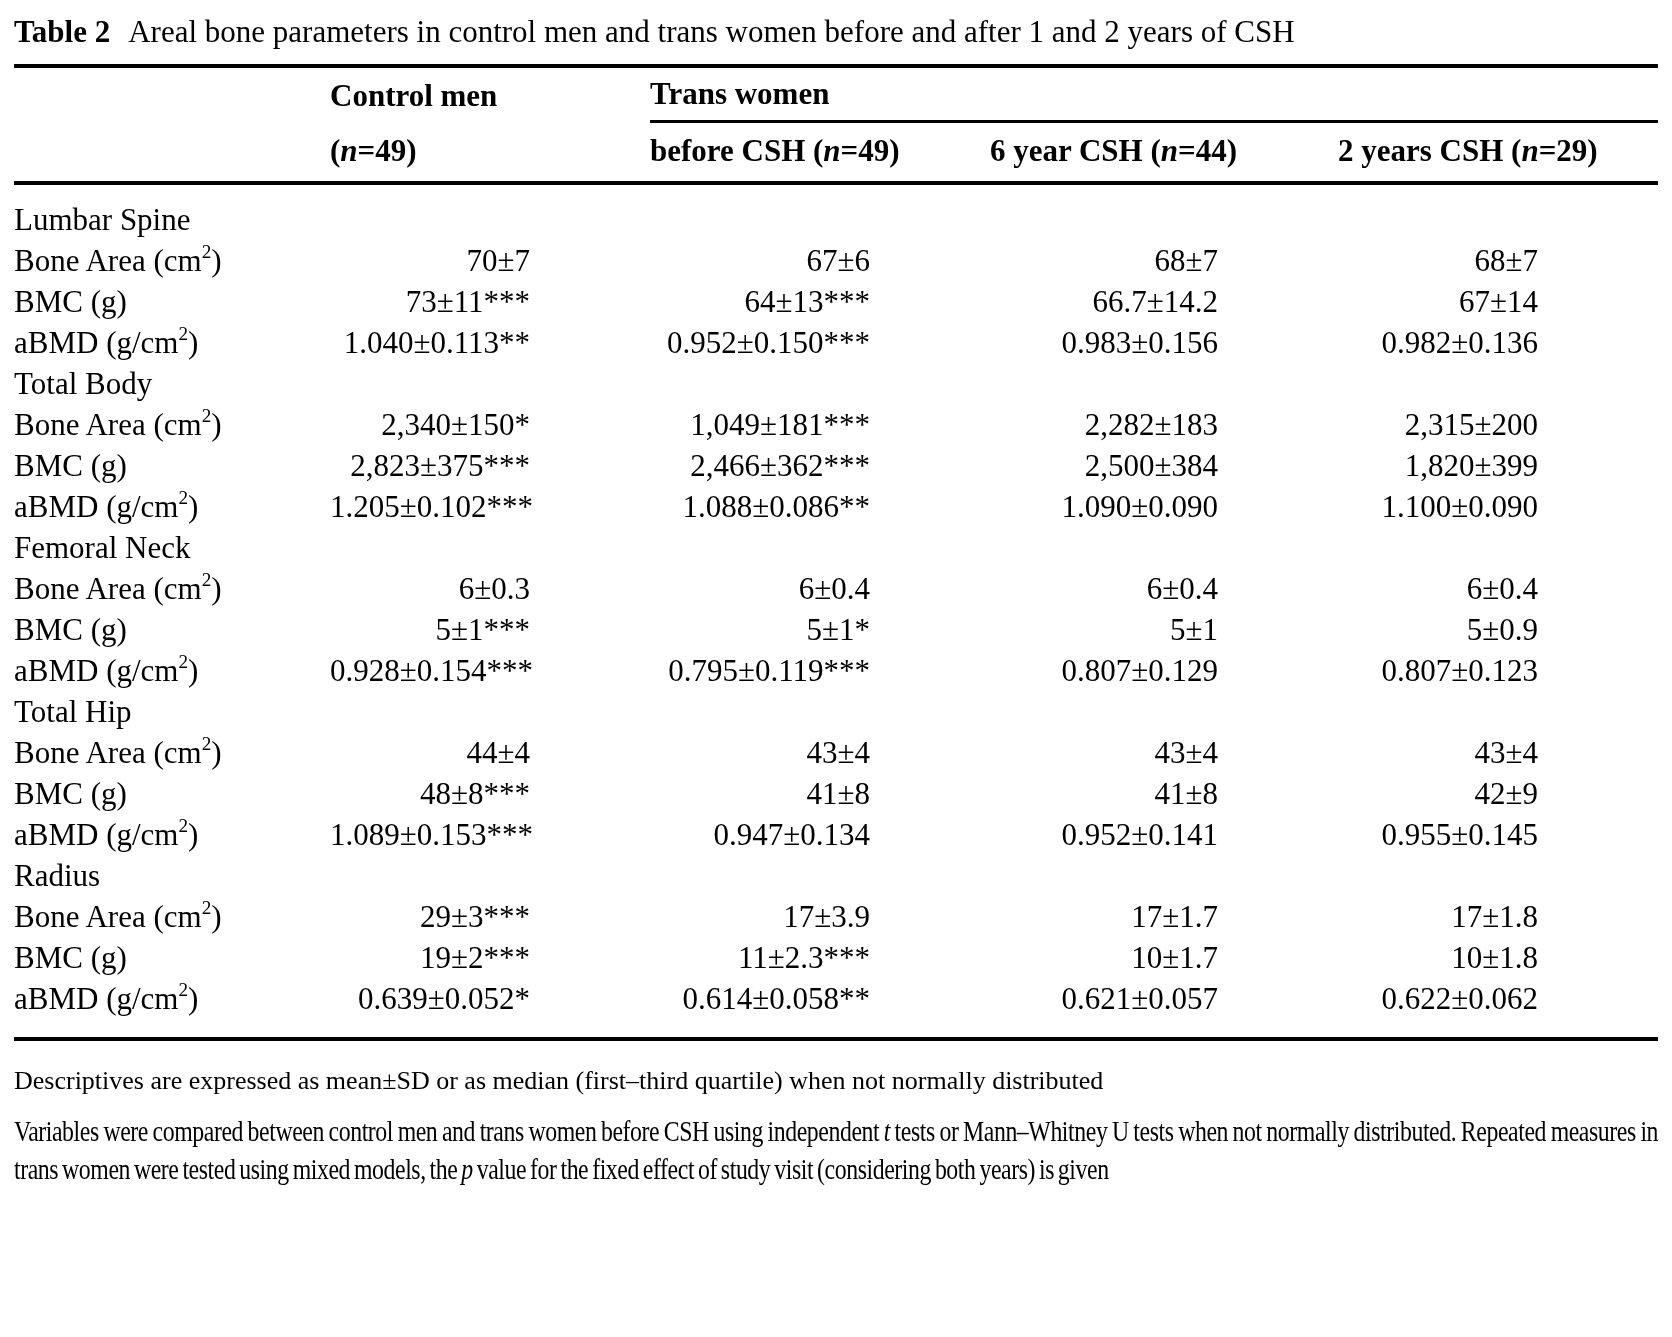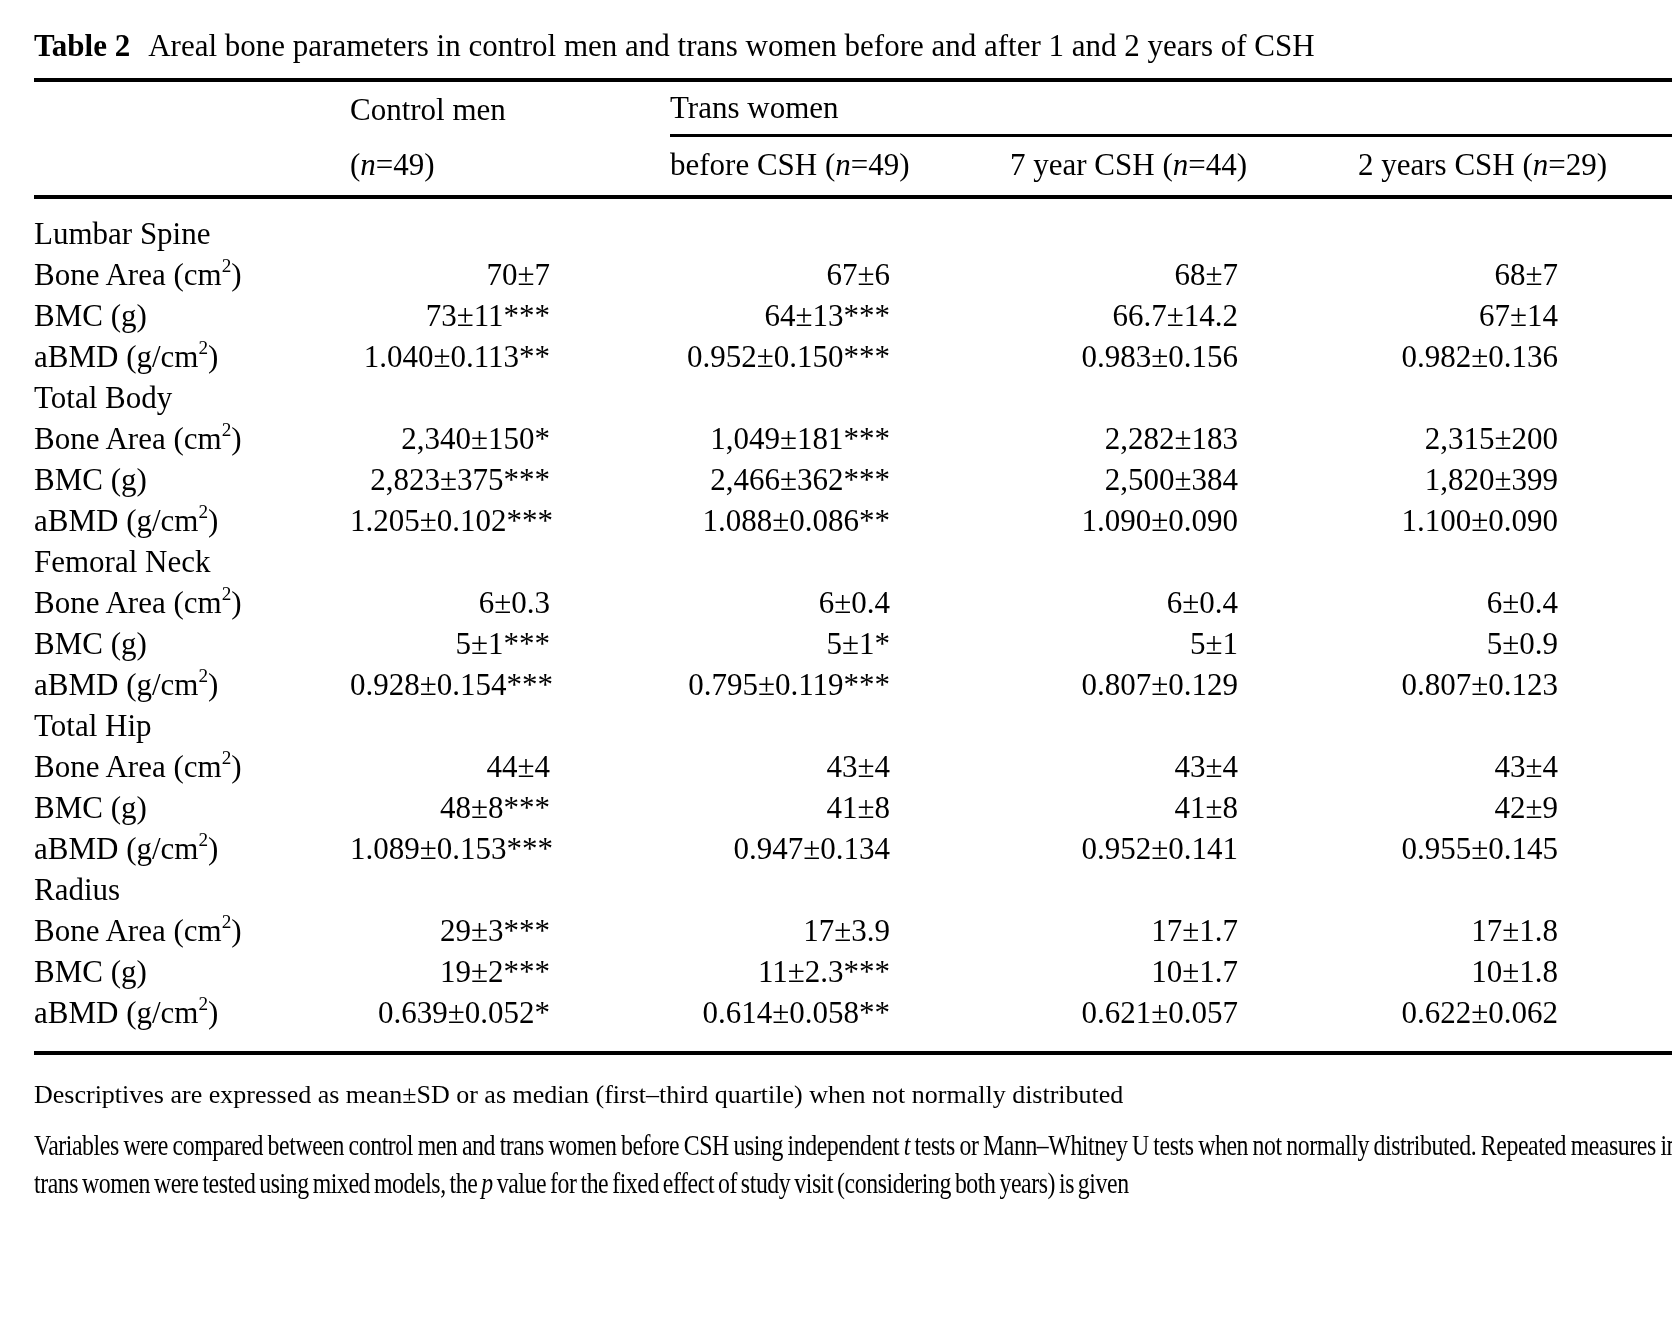--- a/index.html
+++ b/index.html
@@ -1,28 +1,28 @@
 <!DOCTYPE html>
 <html><head>
 <meta charset="utf-8">
 <style>
   html,body{margin:0;padding:0;background:#ffffff;color:#000;}
   body{width:1672px;height:1337px;overflow:hidden;font-family:"Liberation Serif",serif;}
-  .page{padding:16px 14px;margin-left:20px;}
+  .page{padding:2px 14px;}
 
   
   .caption{font-size:31px;line-height:40px;padding:10px 0 12px 0;}
   .caption .num{font-weight:bold;margin-right:18px;}
 
   
   table.tbl{width:1644px;border-collapse:collapse;table-layout:fixed;
             border-top:4px solid #000;border-bottom:4px solid #000;font-size:31px;}
   col.c0{width:316px;} col.c1{width:320px;} col.c2{width:340px;} col.c3{width:348px;} col.c4{width:320px;}
 
-  thead th{font-weight:normal;text-align:left;vertical-align:bottom;line-height:36px;padding:0;}
+  thead th{font-weight:bold;text-align:left;vertical-align:bottom;line-height:36px;padding:0;}
   tr.hrow1 th{padding:8px 0 8px 0;}
   th.trans{border-bottom:3px solid #000;}
   tr.hrow2 th{padding:10px 0 12px 0;border-bottom:4px solid #000;}
 
   tbody td{height:41px;padding:0;vertical-align:middle;line-height:34px;}
   tbody tr.first td{padding-top:14px;}
   tbody tr.last td{padding-bottom:18px;}
   td.val{text-align:right;padding-right:120px;white-space:nowrap;}
   sup{font-size:0.62em;line-height:0;position:relative;top:-1px;}
   .it{font-style:italic;}
@@ -54,21 +54,21 @@
     <thead>
       <tr class="hrow1">
         <th></th>
         <th><span>Control men</span></th>
         <th class="trans" colspan="3"><span>Trans women</span></th>
       </tr>
       <tr class="hrow2">
         <th></th>
         <th><span>(</span><span class="it">n</span><span>=49)</span></th>
         <th><span>before CSH (</span><span class="it">n</span><span>=49)</span></th>
-        <th><span>7 year CSH (</span><span class="it">n</span><span>=44)</span></th>
+        <th><span>6 year CSH (</span><span class="it">n</span><span>=44)</span></th>
         <th><span>2 years CSH (</span><span class="it">n</span><span>=29)</span></th>
       </tr>
     </thead>
     <tbody>
 
       <tr class="group first">
           <td colspan="5">Lumbar Spine</td>
         </tr>
       <tr>
         <td class="lbl"><span>Bone Area (cm</span><sup>2</sup><span>)</span></td>

